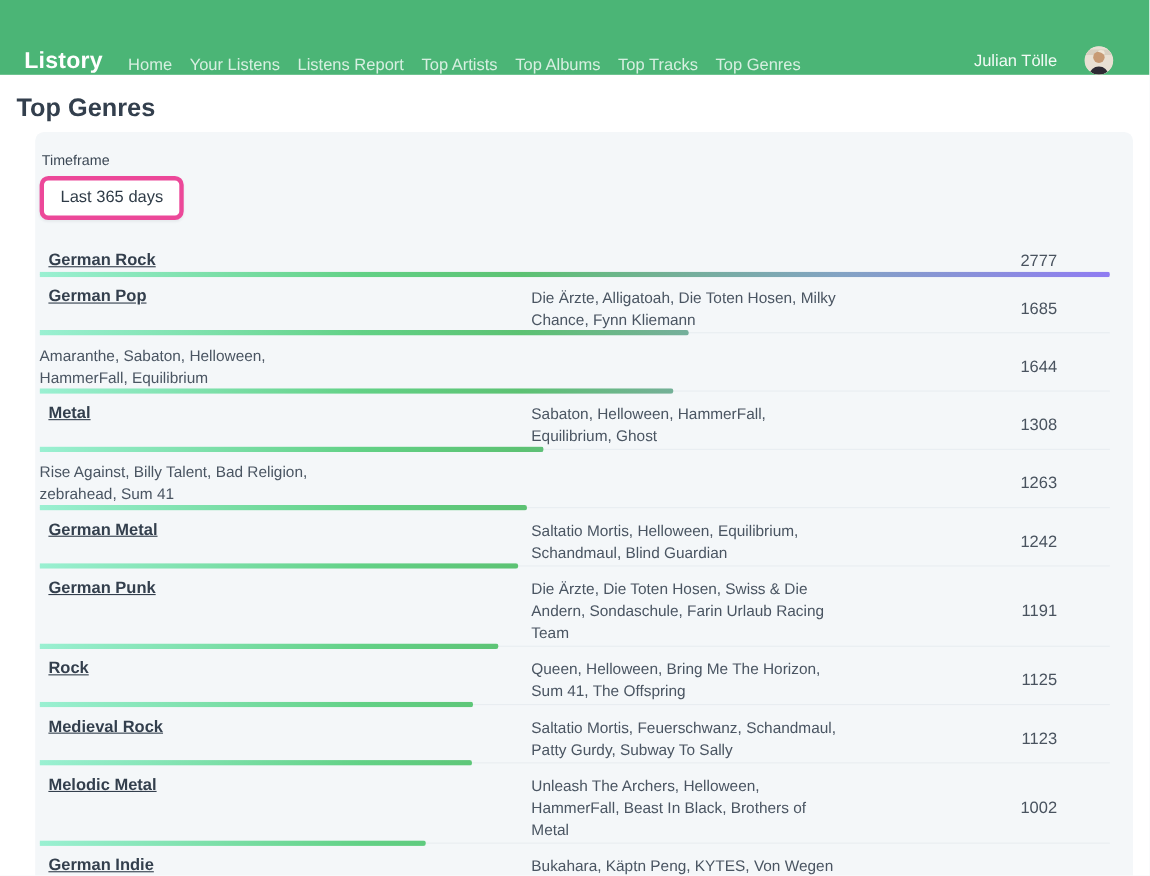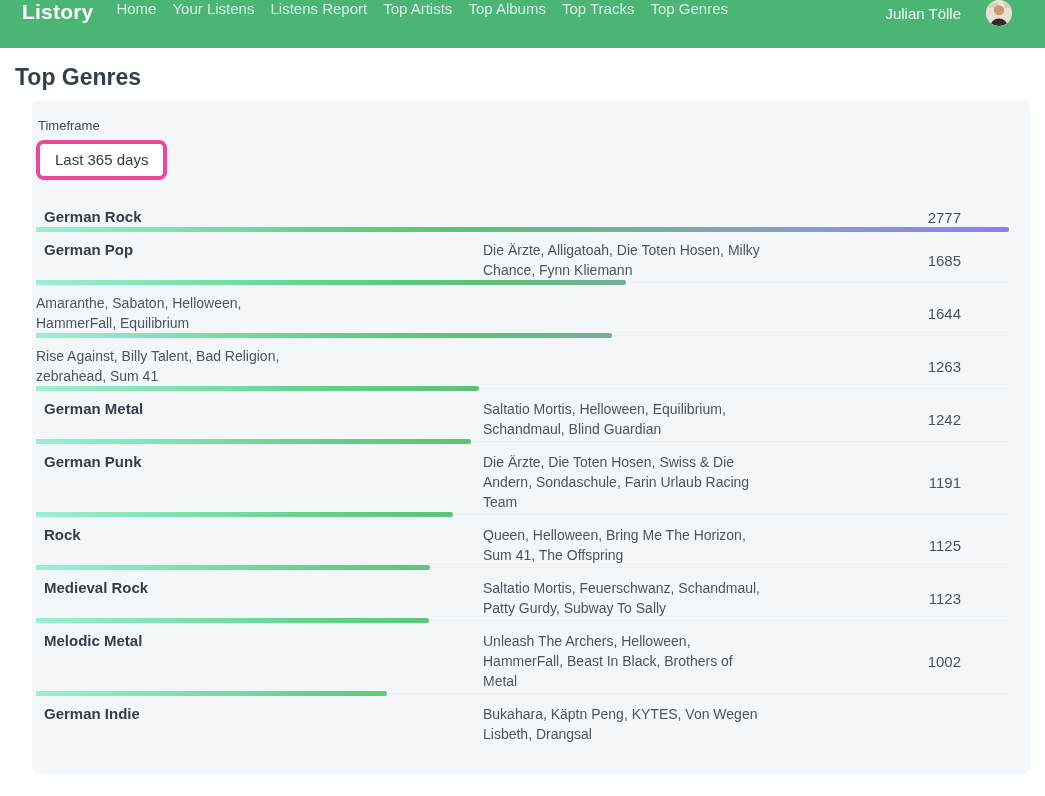--- a/index.html
+++ b/index.html
@@ -13,24 +13,24 @@
   html, body { width: 1045px; height: 796px; }
   body {
     overflow: hidden;
     background: #ffffff;
     font-family: "Liberation Sans", "DejaVu Sans", sans-serif;
     color: var(--ink);
   }
 
   
   .navbar {
-    height: 48px;
+    height: 68px;
     background: var(--brand);
     display: flex;
-    align-items: flex-start;
+    align-items: flex-end;
     padding: 0 33px 0 22px;
   }
   .brand {
     color: #ffffff;
     font-size: 21px;
     font-weight: 700;
     letter-spacing: 0.2px;
     margin-right: 23px;
     cursor: pointer;
   }
@@ -83,20 +83,21 @@
   
   .table { margin: 20px 21px 0 4px; }
   .row .cells { display: flex; padding-top: 7px; }
   .genre-name {
     flex: 0 0 447px;
     padding-left: 8px;
     font-size: 15px;
     font-weight: 700;
     color: #333f4d;
     line-height: 20px;
+    text-decoration: underline;
   }
   .artists {
     flex: 0 0 280px;
     font-size: 14px;
     color: var(--muted);
     line-height: 20px;
   }
   .count {
     flex: 1 1 auto;
     text-align: right;
@@ -200,20 +201,33 @@
       <div class="count">1644</div>
     </div>
     <div class="barzone">
       <div class="sep"></div>
       <div class="bar-clip" style="width: 59.2006%;">
         <div class="bar-grad" style="width: 168.917%;"></div>
       </div>
     </div>
   </div>
 
+  <div class="row">
+    <div class="cells">
+      <div class="genre-name">Metal</div>
+      <div class="artists">Sabaton, Helloween, HammerFall, Equilibrium, Ghost</div>
+      <div class="count">1308</div>
+    </div>
+    <div class="barzone">
+      <div class="sep"></div>
+      <div class="bar-clip" style="width: 47.1012%;">
+        <div class="bar-grad" style="width: 212.309%;"></div>
+      </div>
+    </div>
+  </div>
 
   <div class="row">
     <div class="cells">
       <div class="artists">Rise Against, Billy Talent, Bad Religion, zebrahead, Sum 41</div>
       <div class="count">1263</div>
     </div>
     <div class="barzone">
       <div class="sep"></div>
       <div class="bar-clip" style="width: 45.4807%;">
         <div class="bar-grad" style="width: 219.873%;"></div>

